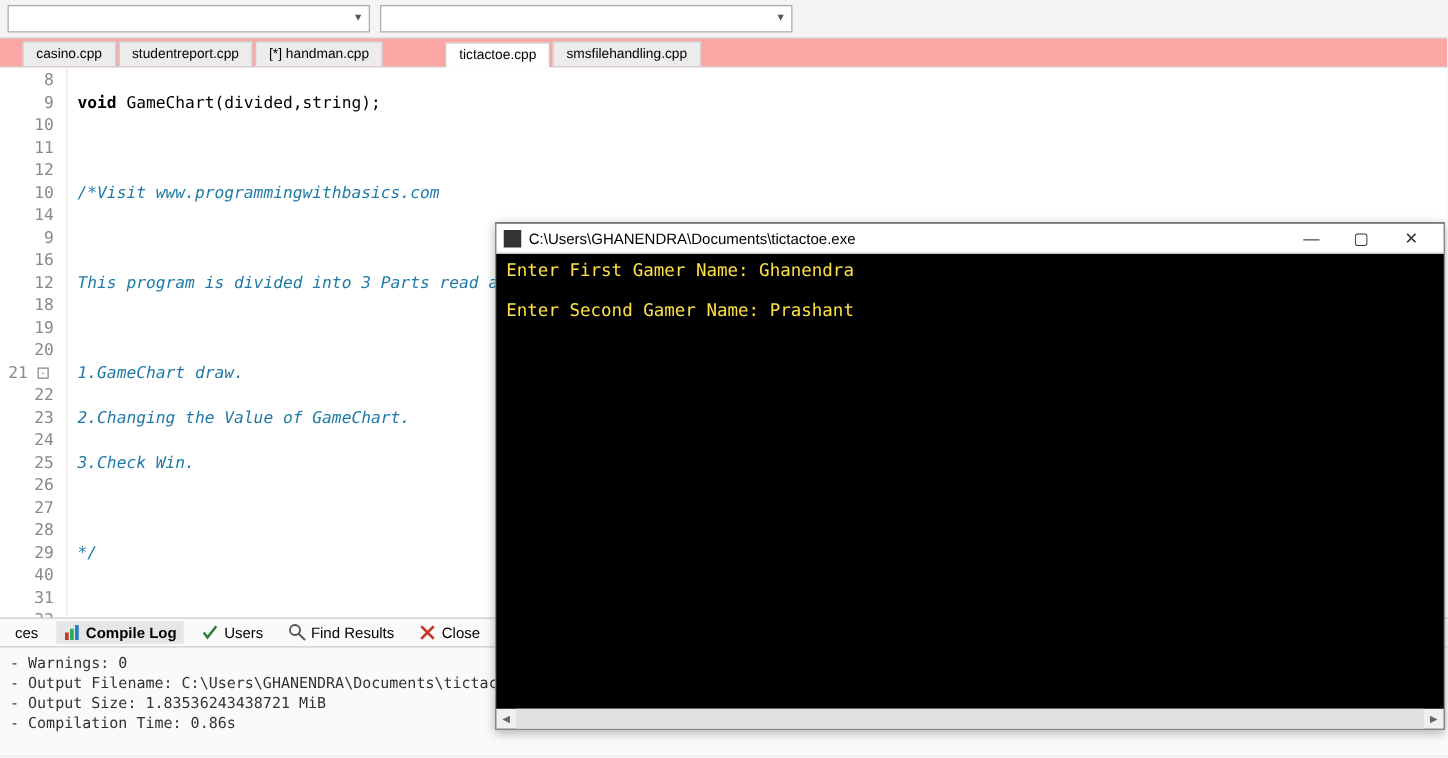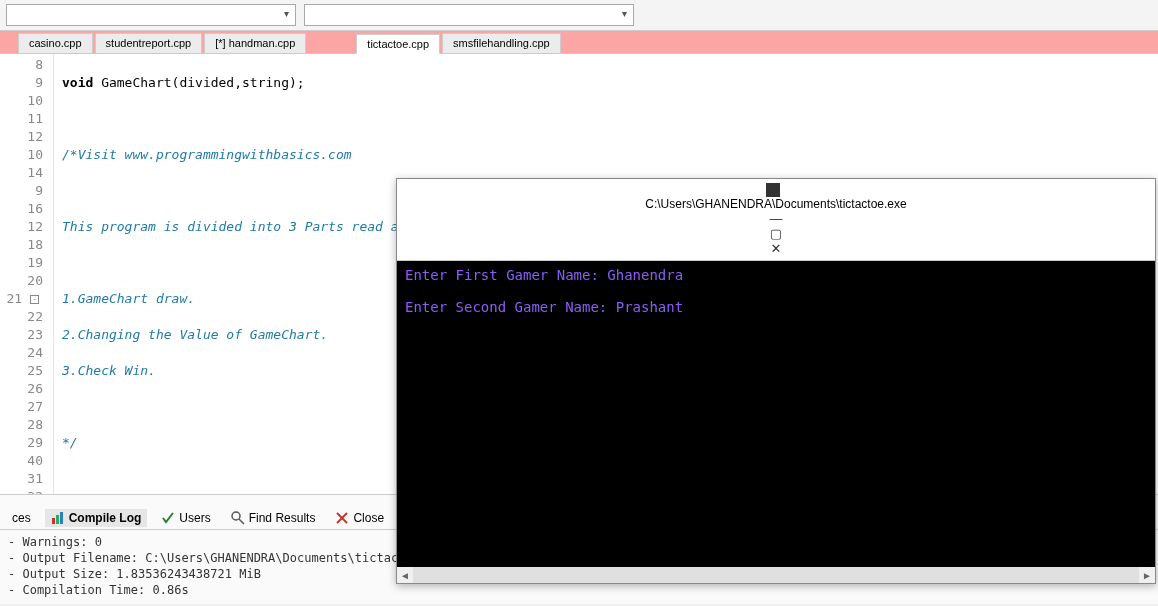--- a/index.html
+++ b/index.html
@@ -111,21 +111,20 @@
     padding: 2px 6px;
     border-bottom: 1px solid #ccc;
     font-size: 12px;
   }
   .btab {
     display: flex;
     align-items: center;
     gap: 4px;
     padding: 2px 6px;
     cursor: pointer;
-    margin-top: 12px;
   }
   .btab.active { background: #e6e6e6; font-weight: bold; }
   .icon { width: 14px; height: 14px; display: inline-block; }
   .log {
     font-family: Consolas, monospace;
     font-size: 12px;
     padding: 4px 8px;
     line-height: 16px;
     color: #333;
   }
@@ -143,38 +142,37 @@
     flex-direction: column;
   }
   .console-title {
     background: #fff;
     color: #000;
     display: flex;
     align-items: center;
     padding: 4px 6px;
     font-size: 12px;
     border-bottom: 1px solid #ccc;
-    flex-direction: column;
   }
   .console-title .ticon {
     width: 14px; height: 14px;
     background: #333;
     margin-right: 6px;
   }
   .console-title .spacer { flex: 1; }
   .winbtn {
     width: 40px;
     text-align: center;
     font-size: 13px;
     color: #333;
     cursor: pointer;
   }
   .console-body {
     flex: 1;
-    color: #8b5cf6;
+    color: #fde047;
     font-family: Consolas, monospace;
     font-size: 14px;
     white-space: pre;
     padding: 6px 8px;
     overflow: hidden;
   }
   .console-scroll {
     height: 16px;
     background: #f0f0f0;
     display: flex;

